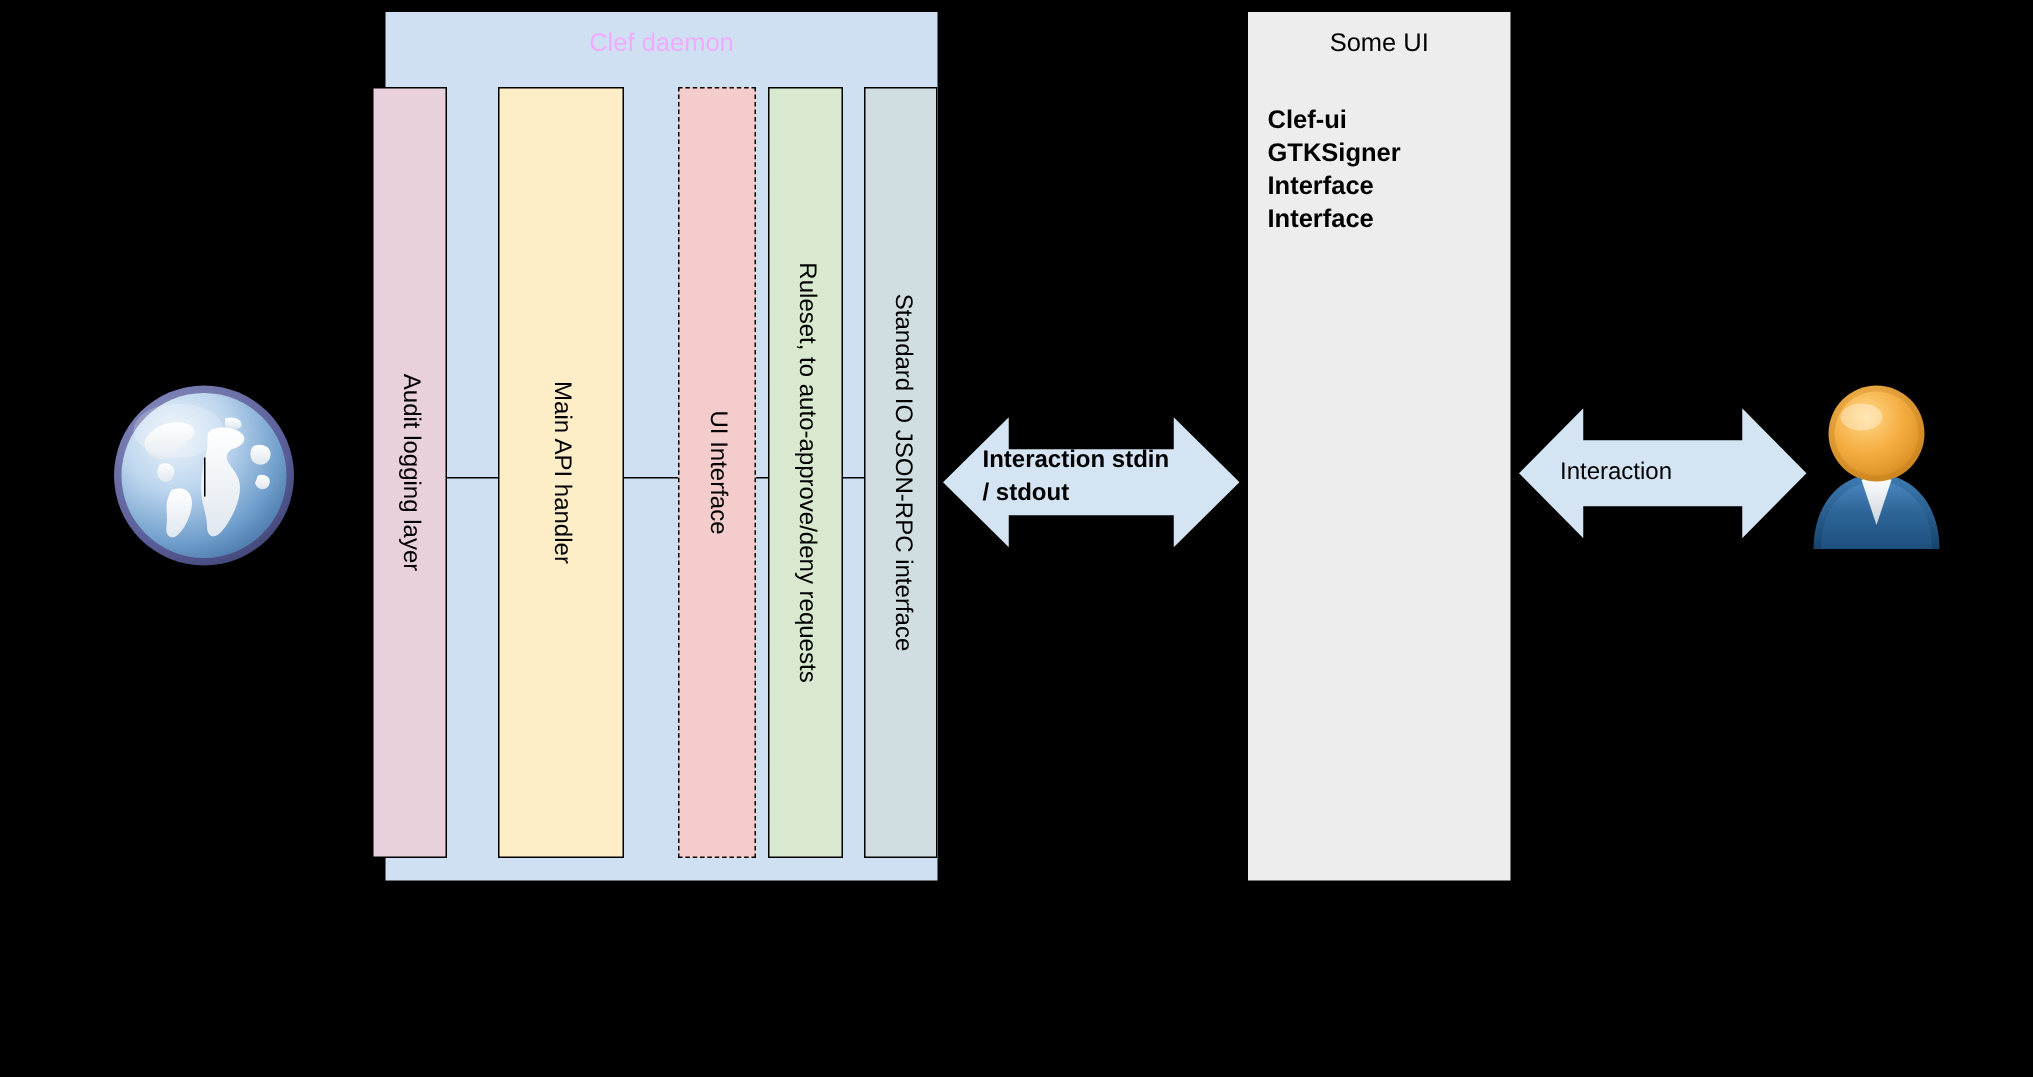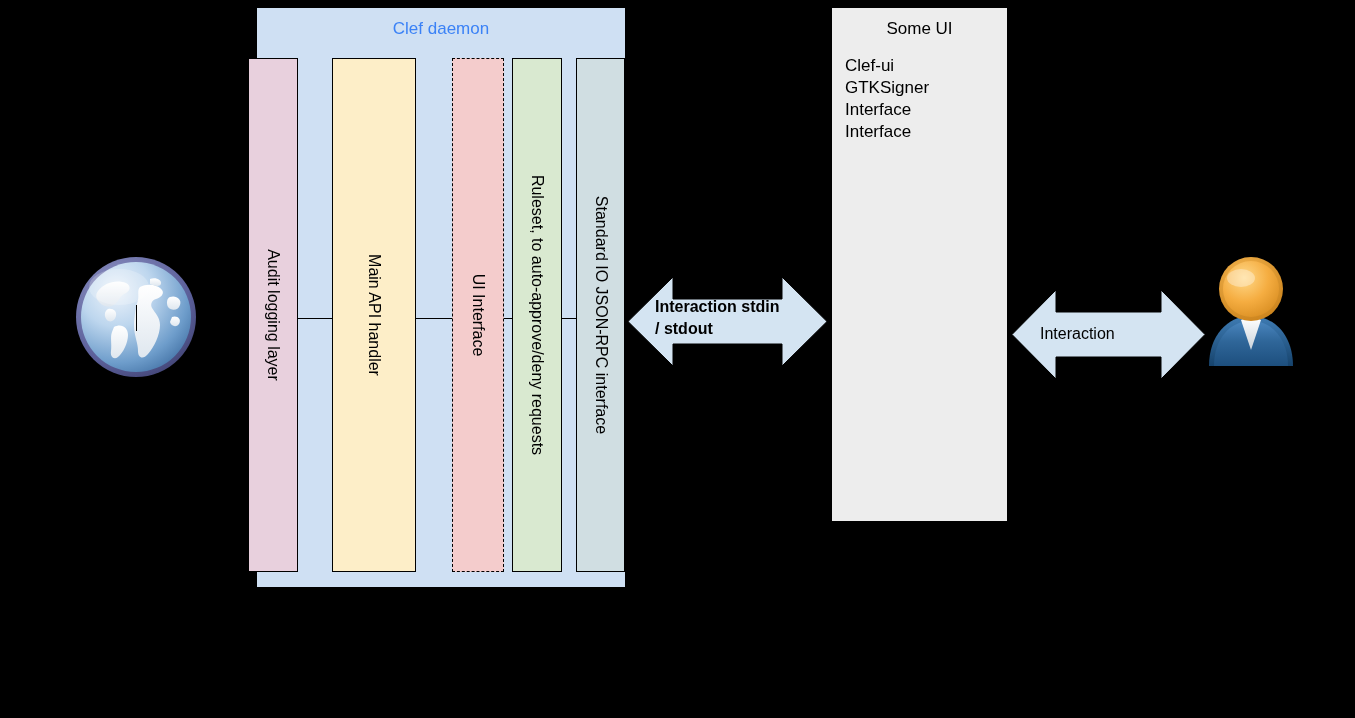--- a/index.html
+++ b/index.html
@@ -34,21 +34,21 @@
     box-sizing: border-box;
   }
   .daemon-title {
     position: absolute;
     left: 257px;
     top: 18px;
     width: 368px;
     text-align: center;
     font-size: 17px;
     line-height: 22px;
-    color: #3b82f6;
+    color: #f0abfc;
   }
 
   
   .conn {
     position: absolute;
     height: 0;
     border-top: 1px solid #000000;
   }
   .conn-red {
     position: absolute;
@@ -80,39 +80,40 @@
                  border: 1px dashed #000000; }
   .col-ruleset { left: 512px; width: 50px;  background: #d9e9d0; }
   .col-jsonrpc { left: 576px; width: 49px;  background: #d0dee2; }
 
   
   .someui-box {
     position: absolute;
     left: 832px;
     top: 8px;
     width: 175px;
-    height: 513px;
+    height: 579px;
     background: #ededed;
     box-sizing: border-box;
   }
   .someui-title {
     position: absolute;
     left: 0;
     top: 10px;
     width: 175px;
     text-align: center;
     font-size: 17px;
     line-height: 22px;
   }
   .someui-list {
     position: absolute;
     left: 13px;
-    top: 47px;
+    top: 61px;
     font-size: 17px;
     line-height: 22px;
+    font-weight: bold;
   }
   .someui-list .li { display: block; white-space: nowrap; }
 
   
   .arrow-wrap { position: absolute; }
   .arrow-wrap svg { display: block; }
   .arrow-label {
     position: absolute;
     font-size: 16px;
     line-height: 22px;
@@ -213,21 +214,21 @@
   <div class="someui-box">
     <div class="someui-title">Some UI</div>
     <div class="someui-list">
       <span class="li">Clef-ui</span>
       <span class="li">GTKSigner</span>
       <span class="li">Interface</span>
       <span class="li">Interface</span>
     </div>
   </div>
 
-  <div class="arrow-wrap" style="left:1012px; top:290px;text-decoration:underline;">
+  <div class="arrow-wrap" style="left:1012px; top:271px;text-decoration:underline;">
     <svg width="193" height="89" viewBox="0 0 193 89">
       <polygon points="0,44.5 44,0 44,22 149,22 149,0 193,44.5 149,89 149,67 44,67 44,89" fill="#d4e4f2" stroke="#000000" stroke-width="1"></polygon>
     </svg>
     <div class="arrow-label" style="left:28px; top:33px;">Interaction</div>
   </div>
 
   <div class="user-wrap">
     <svg width="104" height="112" viewBox="0 0 104 112">
       <defs>
         <radialGradient id="uHead" cx="38%" cy="30%" r="78%">

